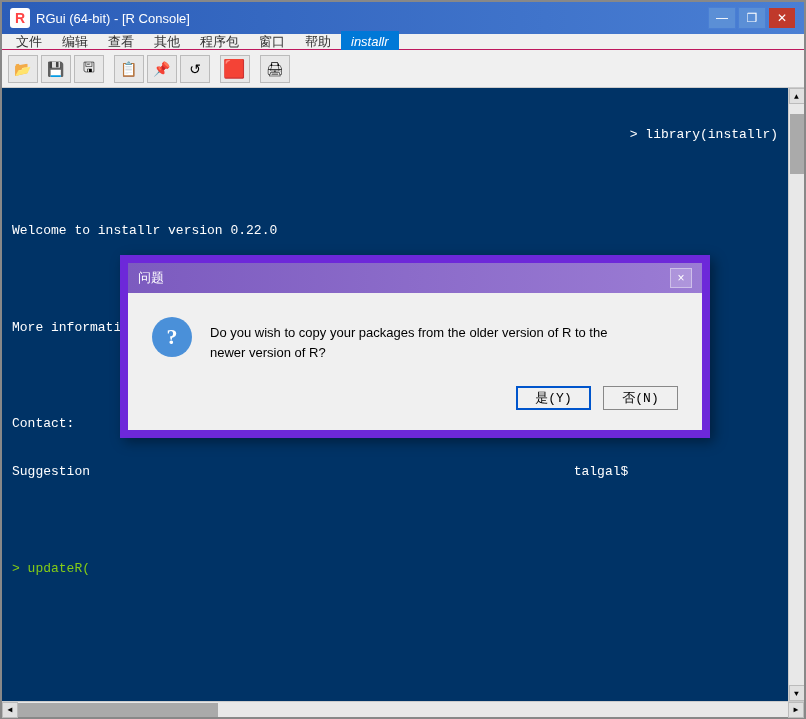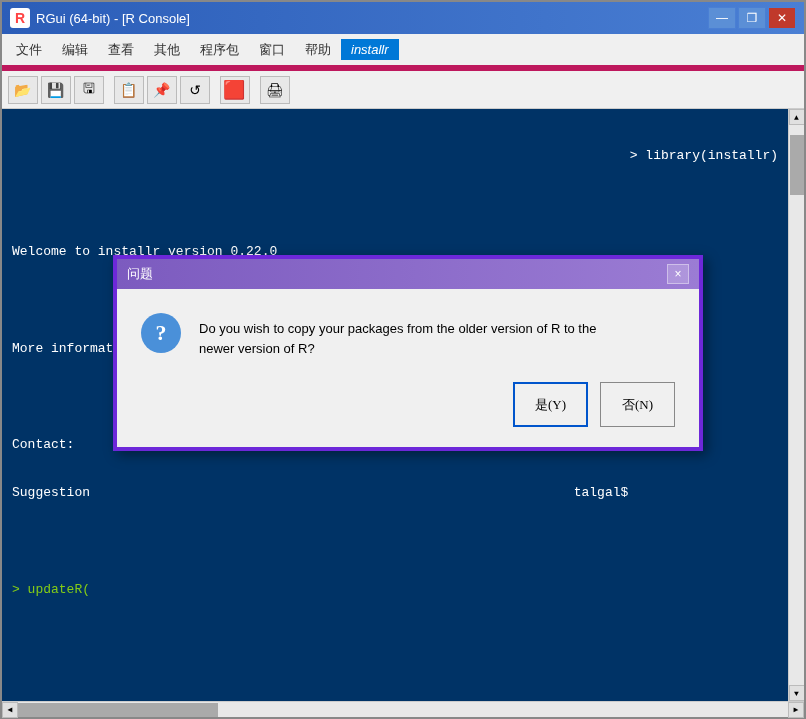--- a/index.html
+++ b/index.html
@@ -68,25 +68,25 @@
       justify-content: center;
       font-family: Arial, sans-serif;
     }
     .title-btn:last-child {
       background: #c0392b;
     }
 
     
     .menu-bar {
       background: #f0f0f0;
-      height: 37px;
+      height: 16px;
       display: flex;
       align-items: center;
       padding: 4px 4px;
-      border-bottom: 6px solid #be185d;
+      border-bottom: 1px solid #be185d;
       flex-shrink: 0;
     }
     .menu-item {
       padding: 3px 10px;
       font-family: Arial, sans-serif;
       font-size: 13px;
       color: #333;
       cursor: pointer;
     }
     .menu-item.active {
@@ -249,24 +249,24 @@
       left: 0;
       width: 100%;
       height: 100%;
       pointer-events: none;
     }
 
     
     .dialog {
       position: absolute;
       top: 255px;
-      left: 113px;
+      left: 120px;
       width: 590px;
       background: #f0f0f0;
-      border: 4px solid #6d28d9;
+      border: 8px solid #6d28d9;
       box-shadow: 4px 4px 12px rgba(0,0,0,0.4);
       pointer-events: all;
     }
 
     .dialog-title-bar {
       background: linear-gradient(to right, #7c5bbf, #9b7cd4);
       height: 30px;
       display: flex;
       align-items: center;
       padding: 0 10px;
@@ -323,23 +323,23 @@
 
     .dialog-buttons {
       padding: 8px 24px 20px 24px;
       display: flex;
       justify-content: flex-end;
       gap: 12px;
     }
 
     .dialog-btn {
       min-width: 75px;
-      height: 45px;
+      height: 24px;
       padding: 0 16px;
-      font-family: Liberation Serif, serif;
+      font-family: Liberation Mono, monospace;
       font-size: 13px;
       cursor: pointer;
       border: 1px solid #888;
       background: #f0f0f0;
     }
     .dialog-btn.yes-btn {
       border: 2px solid #0055cc;
       background: #f0f0f0;
     }
   </style>

